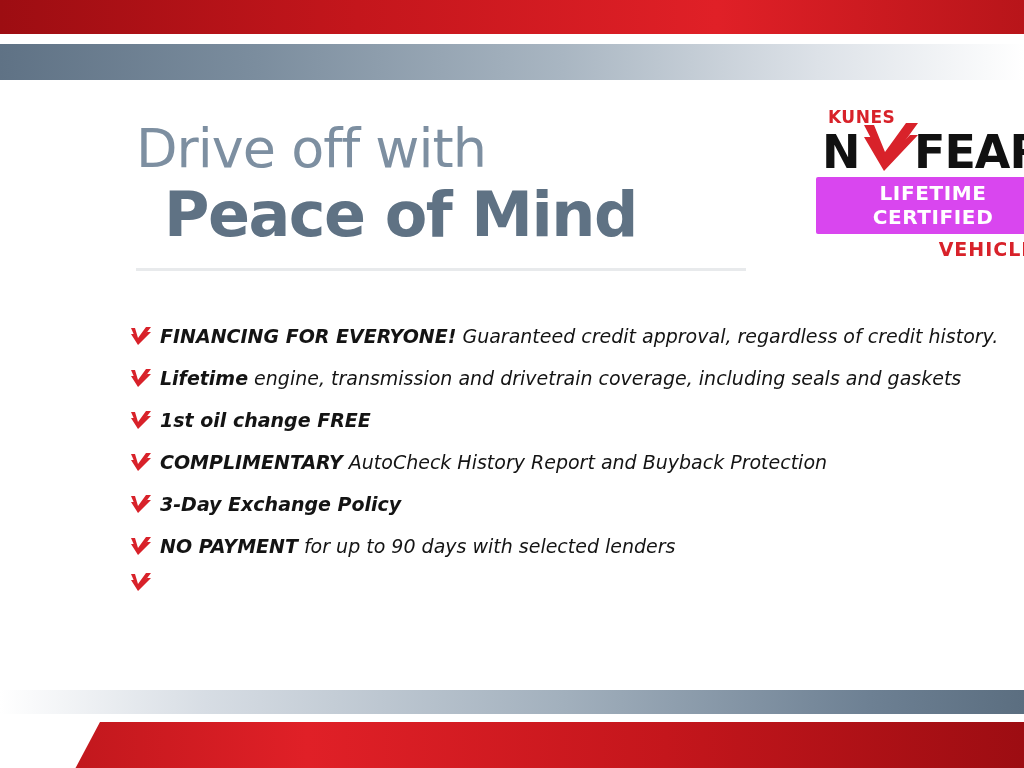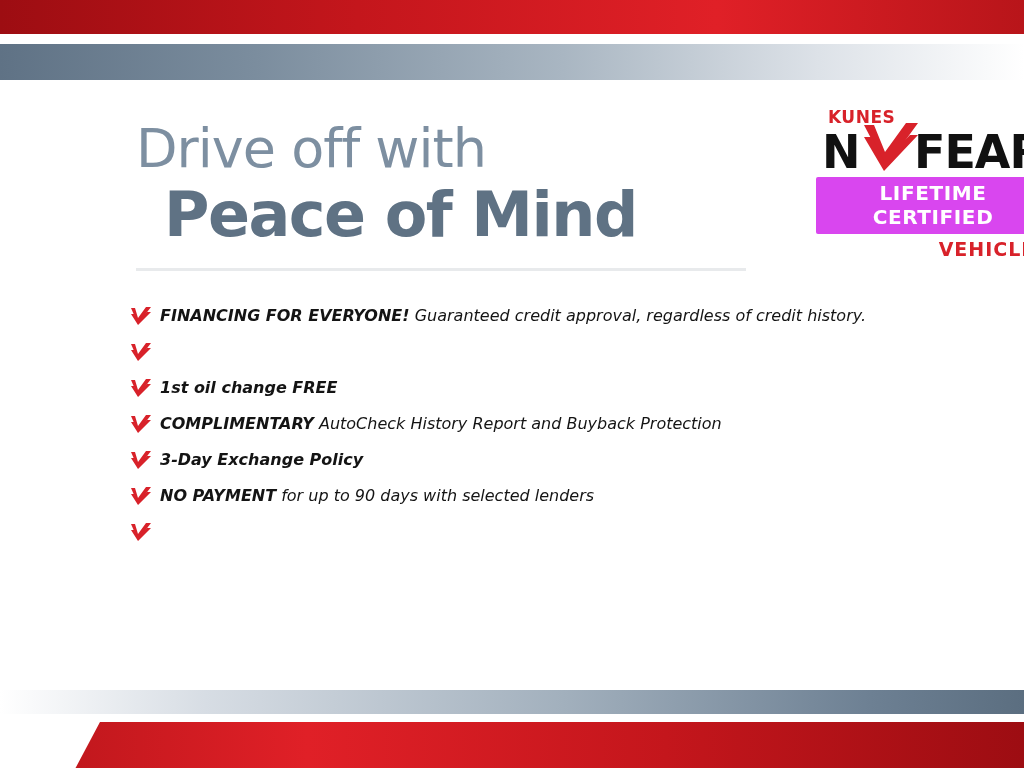--- a/index.html
+++ b/index.html
@@ -191,25 +191,26 @@
   }
   .bullet-check {
     position: absolute;
     left: 0;
     top: 0px;
     width: 22px;
     height: 20px;
   }
   .bullet-text {
     font-family: "DejaVu Sans", sans-serif;
-    font-size: 16px;
+    font-size: 19px;
     color: #141414;
     font-style: italic;
     line-height: 20px;
     white-space: nowrap;
+    margin-top: 20px;
   }
   .bullet-text b {
     font-weight: bold;
   }
   .bullet-sub {
     font-family: "DejaVu Sans", sans-serif;
     font-size: 15px;
     font-style: italic;
     color: #141414;
     line-height: 20px;
@@ -262,20 +263,21 @@
     </div>
 
 
     <div class="bullet">
       <span class="bullet-check">
         <svg width="22" height="20" viewBox="0 0 22 20">
             <path d="M1 2 L8 18 L21 1 L16 1 L8 12 L5 2 Z" fill="#d8222a"></path>
             <path d="M1 8 L8 19 L21 6 L17 6 L8 15 L4 8 Z" fill="#d8222a"></path>
           </svg>
       </span>
+      <div class="bullet-text"><b>Lifetime</b><span> engine, transmission and drivetrain coverage, including seals and gaskets</span></div>
     </div>
 
     <div class="bullet">
       <span class="bullet-check">
         <svg width="22" height="20" viewBox="0 0 22 20">
             <path d="M1 2 L8 18 L21 1 L16 1 L8 12 L5 2 Z" fill="#d8222a"></path>
             <path d="M1 8 L8 19 L21 6 L17 6 L8 15 L4 8 Z" fill="#d8222a"></path>
           </svg>
       </span>
       <div class="bullet-text"><b>1st oil change FREE</b><span></span></div>

